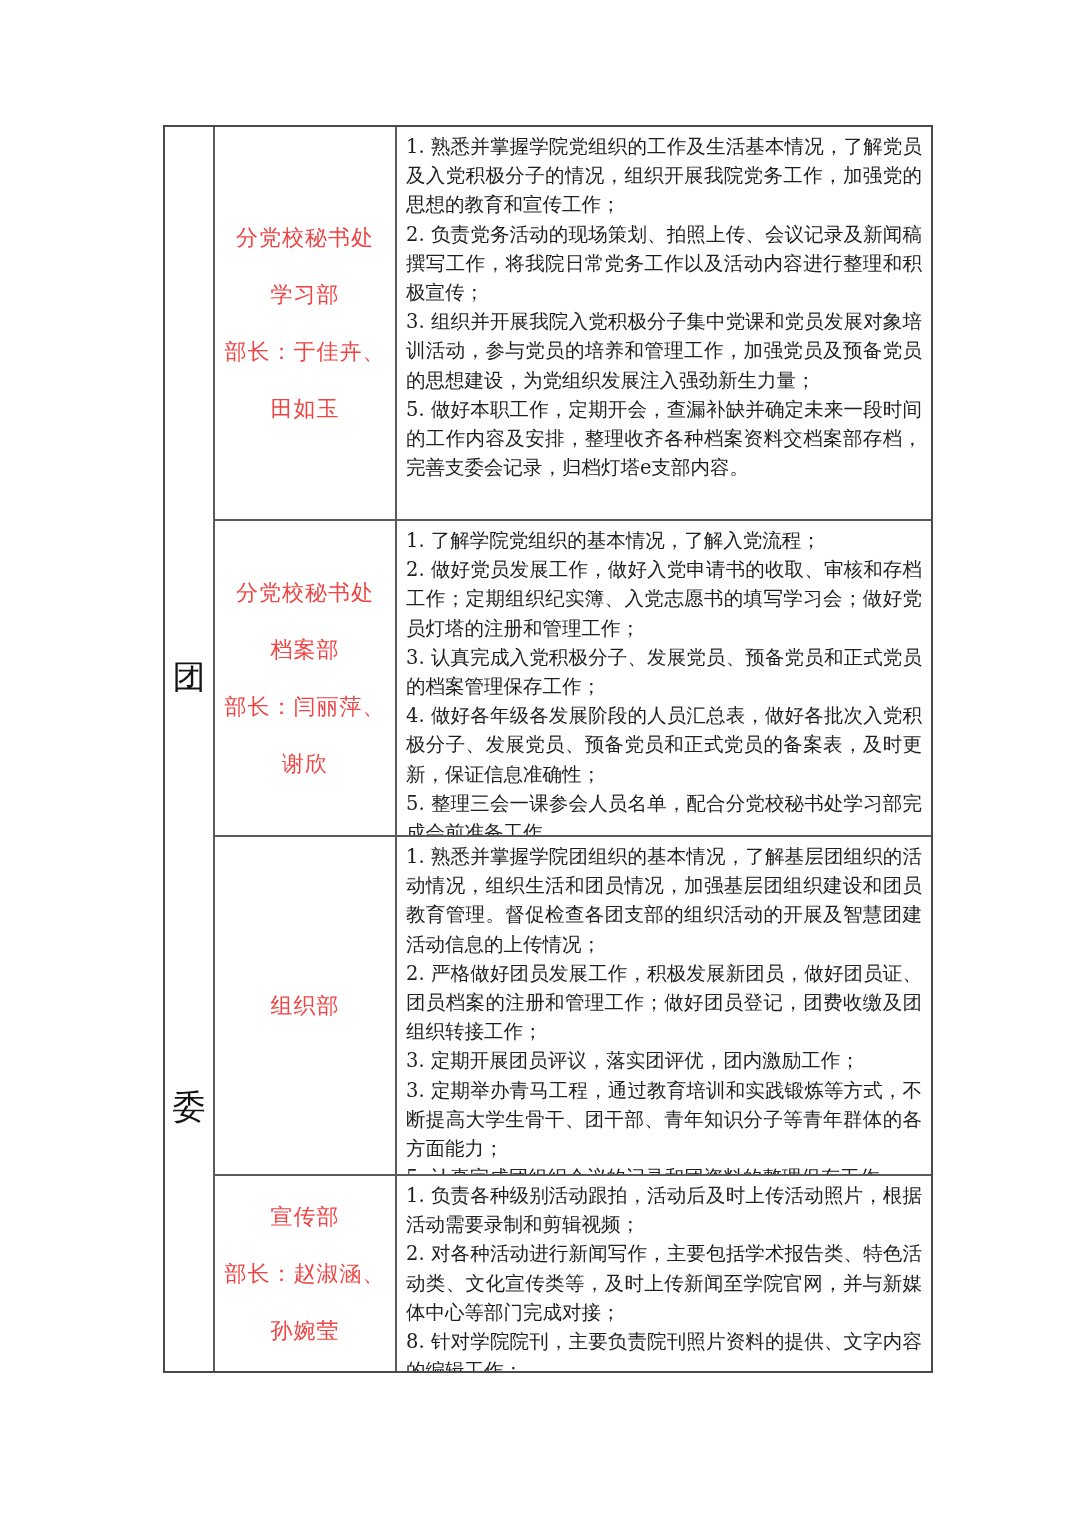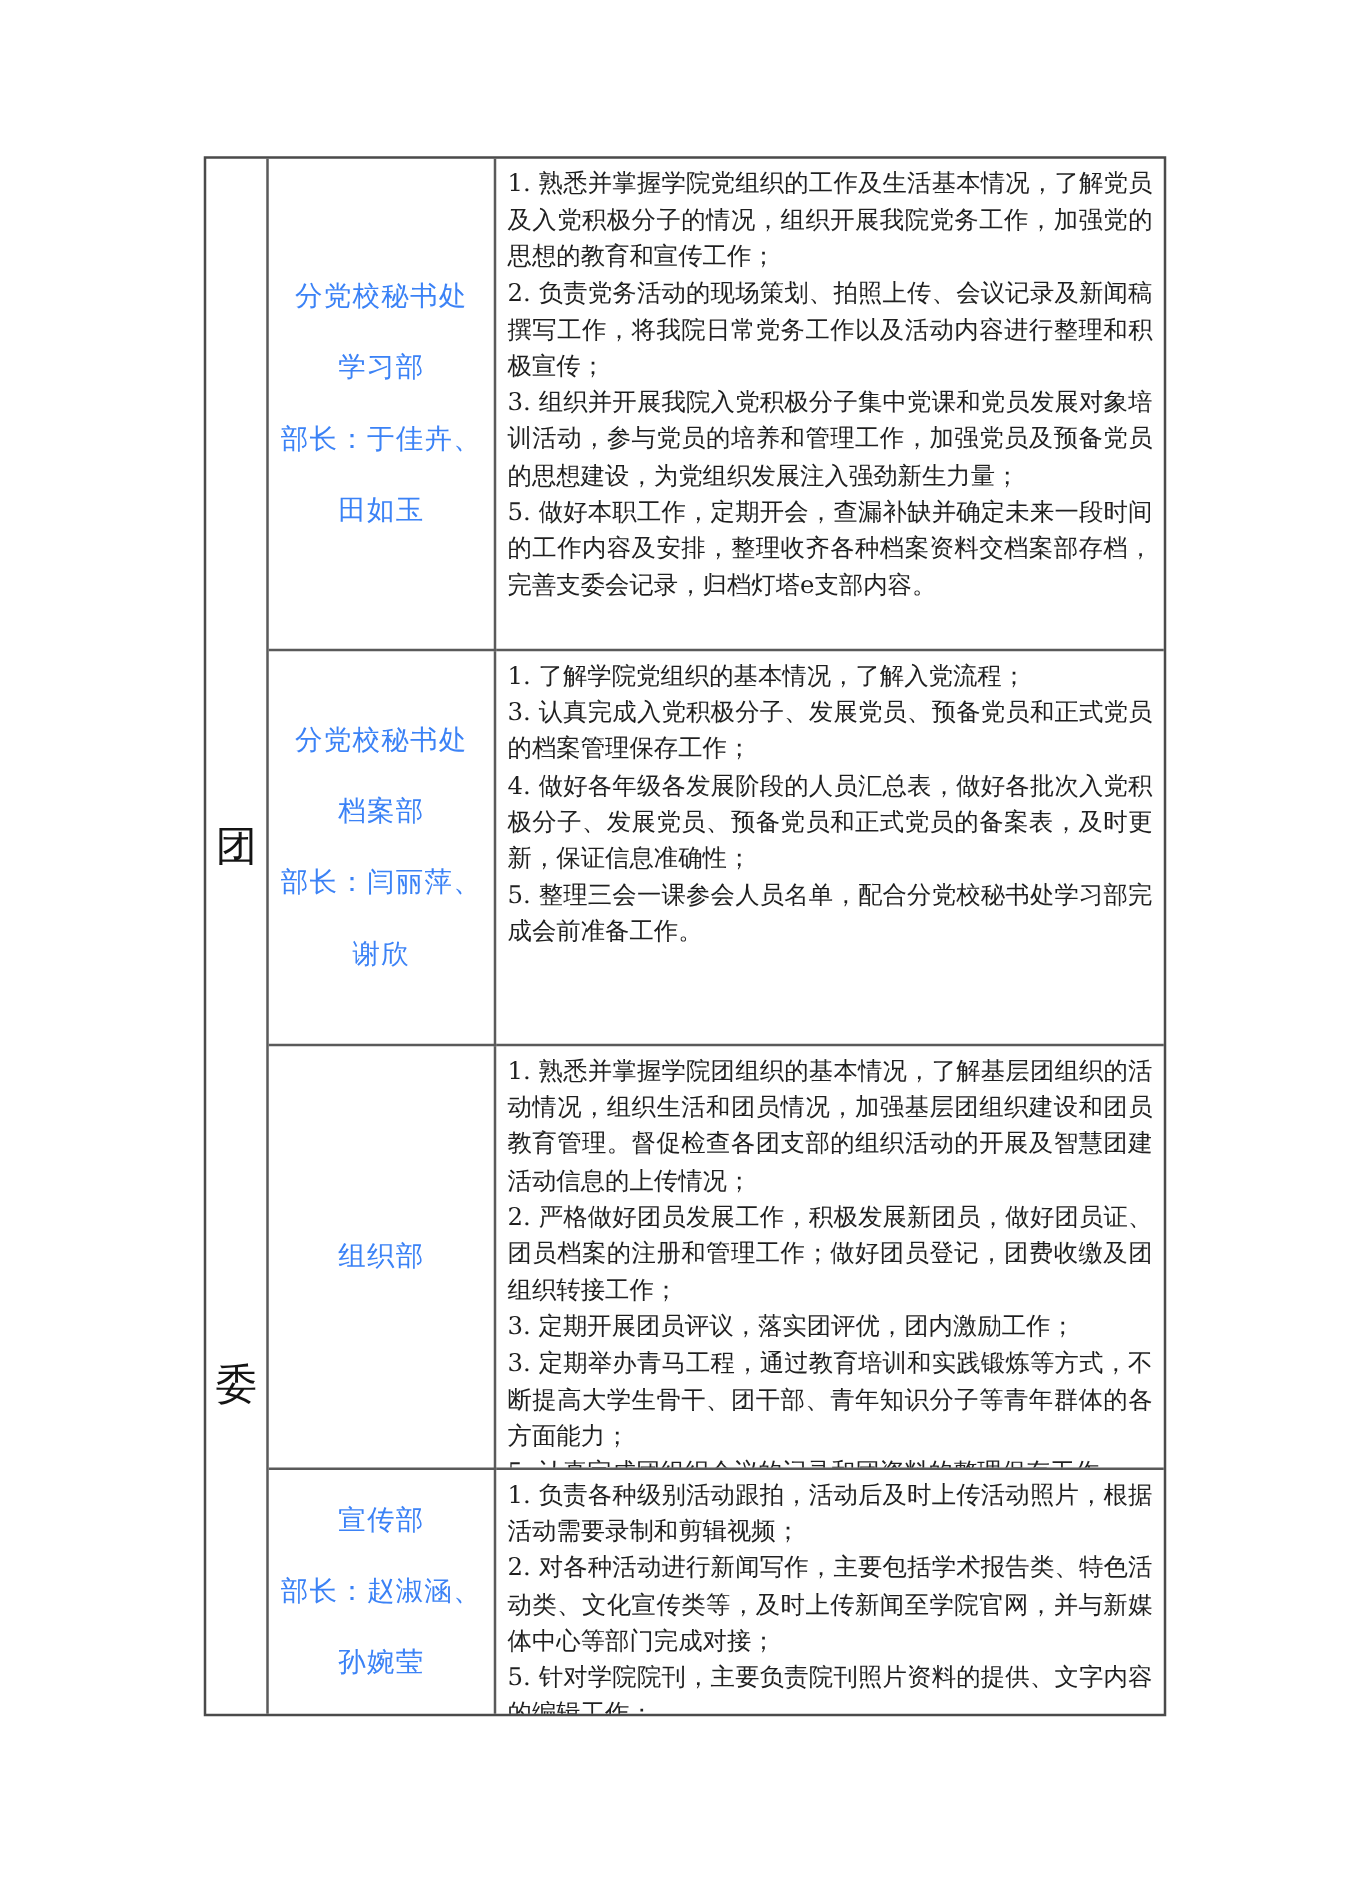--- a/index.html
+++ b/index.html
@@ -58,21 +58,21 @@
     border-bottom: 2px solid #5a5a5a;
     display: flex;
     flex-direction: column;
     align-items: center;
     justify-content: center;
     text-align: center;
     font-size: 22px;
     line-height: 57px;
     letter-spacing: 1px;
     font-weight: 500;
-    color: #3b82f6;
+    color: #ef4444;
   }
   .dept-cell.last-row { border-bottom: none; text-align: right; }
   .dept-line { white-space: nowrap; }
   
   .duties-cell {
     grid-column: 3;
     border-bottom: 2px solid #5a5a5a;
     padding: 5px 9px 4px 9px;
     font-family: "DejaVu Serif", "Liberation Serif", serif;
     font-size: 19.5px;
@@ -109,20 +109,21 @@
     </div>
 
     <div class="cell dept-cell" style="grid-row:2">
       <div class="dept-line">分党校秘书处</div>
       <div class="dept-line">档案部</div>
       <div class="dept-line">部长：闫丽萍、</div>
       <div class="dept-line">谢欣</div>
     </div>
     <div class="cell duties-cell" style="grid-row:2">
       <p class="duty-item">1. 了解学院党组织的基本情况，了解入党流程；</p>
+      <p class="duty-item">2. 做好党员发展工作，做好入党申请书的收取、审核和存档工作；定期组织纪实簿、入党志愿书的填写学习会；做好党员灯塔的注册和管理工作；</p>
       <p class="duty-item">3. 认真完成入党积极分子、发展党员、预备党员和正式党员的档案管理保存工作；</p>
       <p class="duty-item">4. 做好各年级各发展阶段的人员汇总表，做好各批次入党积极分子、发展党员、预备党员和正式党员的备案表，及时更新，保证信息准确性；</p>
       <p class="duty-item">5. 整理三会一课参会人员名单，配合分党校秘书处学习部完成会前准备工作。</p>
     </div>
 
     <div class="cell dept-cell" style="grid-row:3">
       <div class="dept-line">组织部</div>
     </div>
     <div class="cell duties-cell" style="grid-row:3">
       <p class="duty-item">1. 熟悉并掌握学院团组织的基本情况，了解基层团组织的活动情况，组织生活和团员情况，加强基层团组织建设和团员教育管理。督促检查各团支部的组织活动的开展及智慧团建活动信息的上传情况；</p>
@@ -133,17 +134,17 @@
     </div>
 
     <div class="cell dept-cell last-row" style="grid-row:4">
       <div class="dept-line">宣传部</div>
       <div class="dept-line">部长：赵淑涵、</div>
       <div class="dept-line">孙婉莹</div>
     </div>
     <div class="cell duties-cell last-row" style="grid-row:4">
       <p class="duty-item">1. 负责各种级别活动跟拍，活动后及时上传活动照片，根据活动需要录制和剪辑视频；</p>
       <p class="duty-item">2. 对各种活动进行新闻写作，主要包括学术报告类、特色活动类、文化宣传类等，及时上传新闻至学院官网，并与新媒体中心等部门完成对接；</p>
-      <p class="duty-item">5. 针对学院院刊，主要负责院刊照片资料的提供、文字内容的编辑工作；</p>
+      <p class="duty-item">8. 针对学院院刊，主要负责院刊照片资料的提供、文字内容的编辑工作；</p>
     </div>
 
   </div>
 </div>
 
 </body></html>

